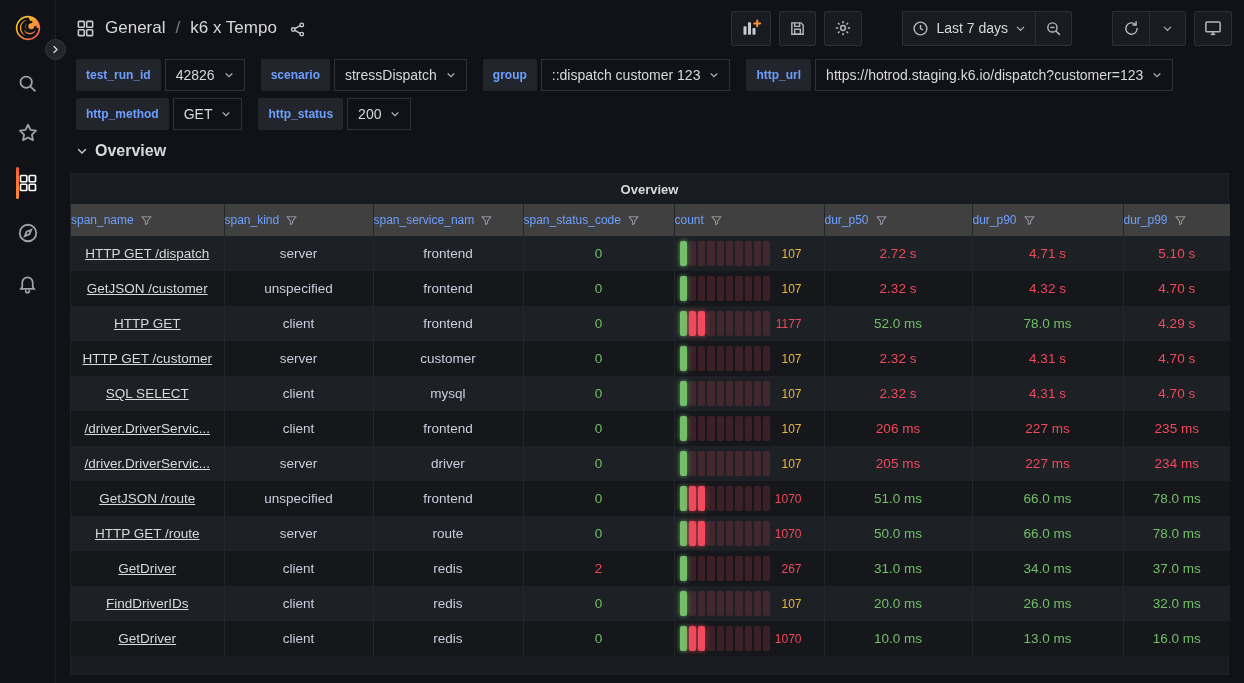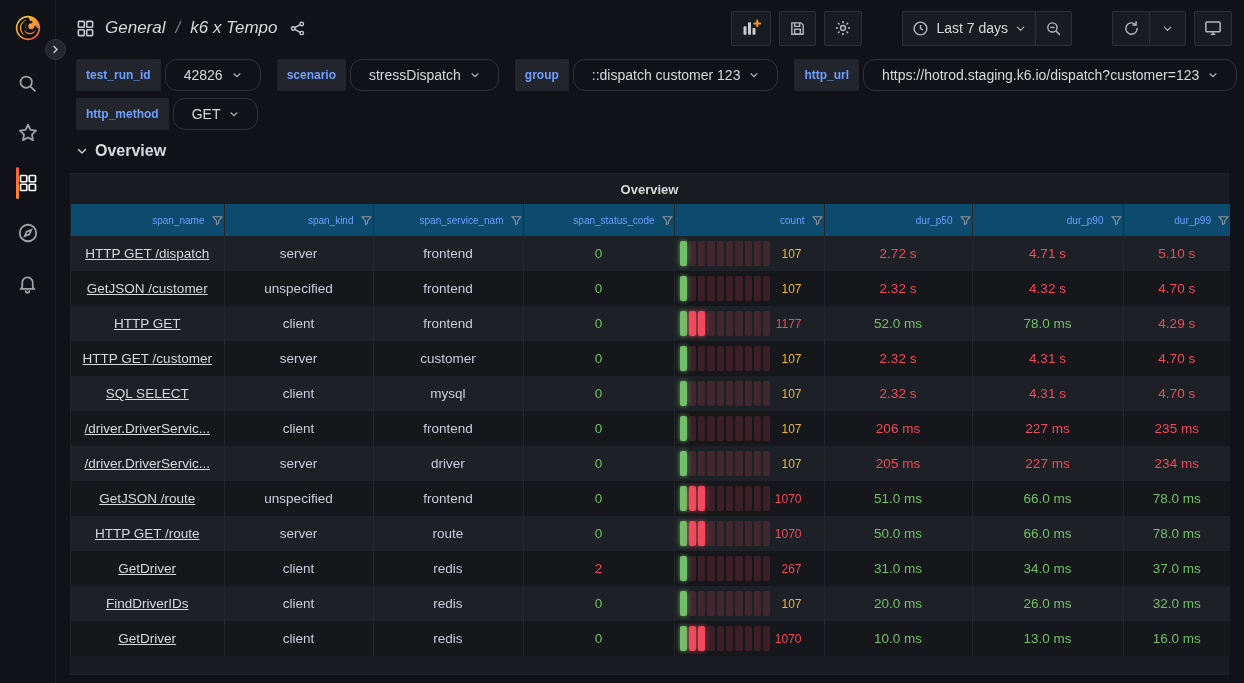--- a/index.html
+++ b/index.html
@@ -26,21 +26,21 @@
     background:linear-gradient(#F55F3E,#FF8833); border-radius:2px;
   }
   .expand-btn {
     position:absolute; left:45px; top:39px; width:21px; height:21px; border-radius:50%;
     background:#24262c; border:1px solid #34363c; color:#d8d9da; z-index:5;
     display:flex; align-items:center; justify-content:center; cursor:pointer;
   }
   
   .main { margin-left:56px; width:1188px; }
   .topbar { height:56px; display:flex; align-items:center; justify-content:space-between; padding:0 12px 0 20px; }
-  .breadcrumb { display:flex; align-items:center; gap:10px; font-size:17px; font-weight:500;font-style:italic; }
+  .breadcrumb { display:flex; align-items:flex-end; gap:10px; font-size:17px; font-weight:500; }
   .crumb-sep { color:#787d86; font-weight:400; }
   .share-icon { color:#c7cad0; margin-left:2px; cursor:pointer; display:flex; }
   .toolbar { display:flex; align-items:center; gap:8px; }
   .tb-btn {
     height:35px; min-width:37px; padding:0 9px; display:flex; align-items:center; justify-content:center;
     background:#181b1f; border:1px solid #2c2f36; border-radius:2px; color:#b4b7bd; cursor:pointer; gap:7px;
   }
   .tb-group { display:flex;padding-left:32px; }
   .tb-group .tb-btn { border-radius:0; }
   .tb-group .tb-btn:first-child { border-radius:2px 0 0 2px; border-right:none; }
@@ -48,38 +48,38 @@
   .time-label { color:#d8d9da; font-size:14px; font-weight:500; white-space:nowrap; }
   
   .vars { padding:3px 0 0 20px; }
   .var-row { display:flex; gap:16px; margin-bottom:7px; flex-wrap:nowrap; }
   .var-group { display:flex; gap:4px; height:32px; }
   .var-label {
     background:#22252b; color:#6E9FFF; font-size:12px; font-weight:700;
     display:flex; align-items:center; padding:0 10px; border-radius:2px; white-space:nowrap;
   }
   .var-value {
-    border:1px solid #2f323a; border-radius:12px; background:#111217;
-    display:flex; align-items:center; gap:9px; padding:0 18px;
+    border:1px solid #2f323a; border-radius:0; background:#111217;
+    display:flex; align-items:center; gap:9px; padding:0 10px;
     font-size:14px; color:#d8d9da; cursor:pointer; white-space:nowrap;
   }
   .caret { color:#aeb2ba; display:flex; }
   
   .section-head { display:flex; align-items:center; gap:7px; margin:12px 0 0 20px; cursor:pointer; }
   .section-title { font-size:16px; font-weight:700; color:#d8d9da; }
   
   .panel {
     margin:13px 0 0 14px; width:1159px; height:502px;
     background:#181b1f; border:1px solid #202226;
   }
   .panel-title { height:30px; display:flex; align-items:center; justify-content:center; font-size:13px; font-weight:700; color:#d8d9da; }
   table { width:100%; border-collapse:collapse; table-layout:fixed; }
   thead th {
-    height:32px; background:#0c4a6e; color:#6E9FFF; font-size:10px; font-weight:500;
-    text-align:right; border-left:1px solid #23262c; cursor:pointer;
+    height:32px; background:#404040; color:#6E9FFF; font-size:12px; font-weight:500;
+    text-align:left; border-left:1px solid #23262c; cursor:pointer;
   }
   thead th:first-child { border-left:none; }
   th .th-inner { display:inline-flex; align-items:center; gap:6px; }
   .funnel { color:#8e939b; display:flex; }
   tbody td {
     height:35px; font-size:13.5px; text-align:center; color:#ccccdc;
     border-left:1px solid #23262c; overflow:hidden; white-space:nowrap;
   }
   tbody td:first-child { border-left:none; }
   tbody tr:nth-child(odd)  td { background:#1d2025; }
@@ -300,20 +300,31 @@
     <div class="var-value">
       <span>GET</span>
       <span class="caret">
         <svg width="10" height="10" viewBox="0 0 24 24" fill="none" stroke="currentColor" stroke-width="2.8" stroke-linecap="round">
                 <polyline points="5,9 12,16 19,9"></polyline>
               </svg>
       </span>
     </div>
   </div>
 
+  <div class="var-group">
+    <div class="var-label">http_status</div>
+    <div class="var-value">
+      <span>200</span>
+      <span class="caret">
+        <svg width="10" height="10" viewBox="0 0 24 24" fill="none" stroke="currentColor" stroke-width="2.8" stroke-linecap="round">
+                <polyline points="5,9 12,16 19,9"></polyline>
+              </svg>
+      </span>
+    </div>
+  </div>
 </div>
   </div>
 
   <div class="section-head">
     <svg width="12" height="12" viewBox="0 0 24 24" fill="none" stroke="#c7cad0" stroke-width="2.8" stroke-linecap="round">
         <polyline points="5,9 12,16 19,9"></polyline>
       </svg>
     <span class="section-title">Overview</span>
   </div>
 

